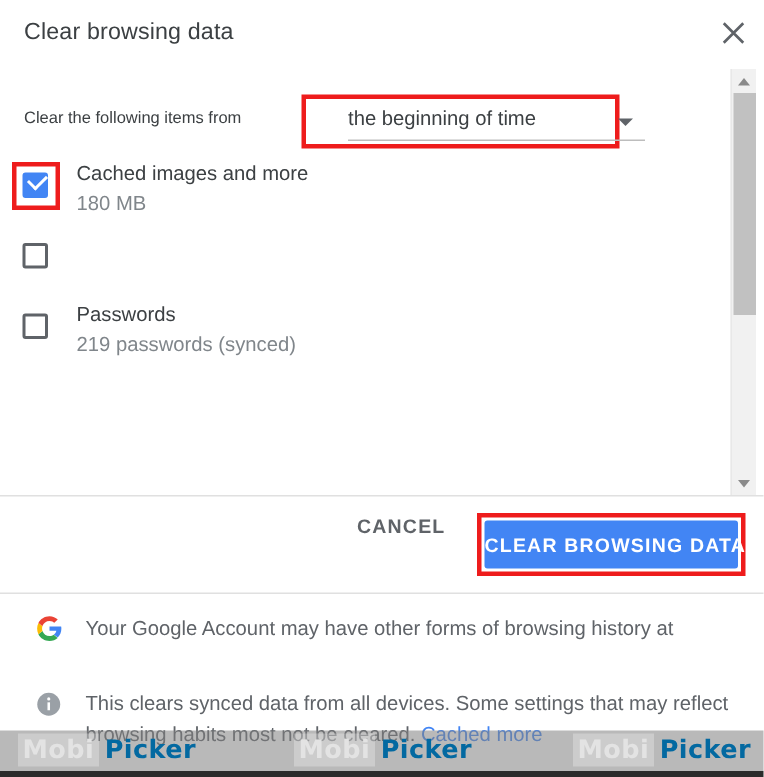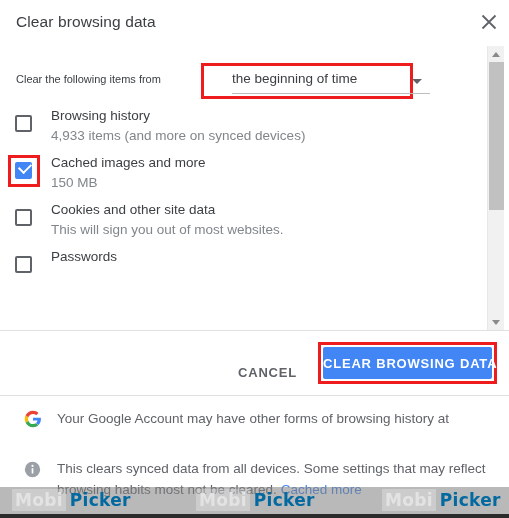--- a/index.html
+++ b/index.html
@@ -198,21 +198,21 @@
   .divider.top { top: 330px; }
   .divider.bottom { top: 395px; }
 
   .actions {
     position: absolute;
     left: 0; top: 331px;
     width: 509px; height: 64px;
   }
   .btn-cancel {
     position: absolute;
-    left: 238px; top: 34px;
+    left: 238px; top: 12px;
     font-size: 13px;
     font-weight: bold;
     letter-spacing: .8px;
     color: #5f6368;
     cursor: pointer;
     white-space: nowrap;
   }
   .btn-primary-redbox {
     position: absolute;
     left: 318px; top: 342px;
@@ -329,45 +329,39 @@
       <div class="from-label">Clear the following items from</div>
       <div class="select-redbox"></div>
       <div class="select-wrap">
         <span class="select-value">the beginning of time</span>
         <span class="select-arrow"></span>
       </div>
     </div>
 
     <div class="list">
 
-      <div class="item">
-        <div class="cb-box"></div>
-        <div class="item-title">Browsing history</div>
-        <div class="item-sub">4,933 items (and more on synced devices)</div>
-      </div>
 
 
       <div class="item">
         <div class="cb-redbox"></div>
         <div class="cb-box checked">
             <span class="cb-check"></span>
           </div>
         <div class="item-title">Cached images and more</div>
-        <div class="item-sub">150 MB</div>
+        <div class="item-sub">180 MB</div>
       </div>
 
       <div class="item">
         <div class="cb-box"></div>
-        <div class="item-title">Cookies and other site data</div>
-        <div class="item-sub">This will sign you out of most websites.</div>
       </div>
 
       <div class="item">
         <div class="cb-box"></div>
         <div class="item-title">Passwords</div>
+        <div class="item-sub">219 passwords (synced)</div>
       </div>
 
     </div>
   </div>
 
   <div class="scrollbar">
     <div class="sb-arrow up">
         <i></i>
       </div>
     <div class="sb-thumb"></div>

